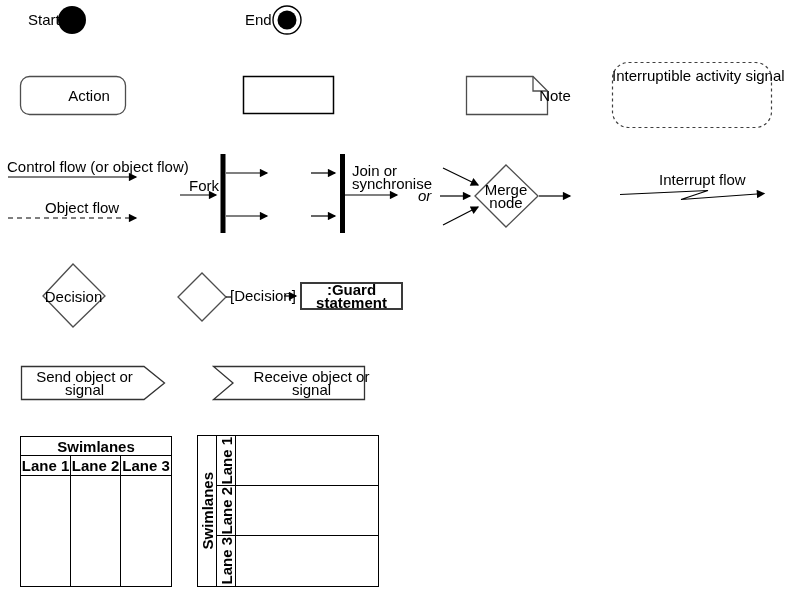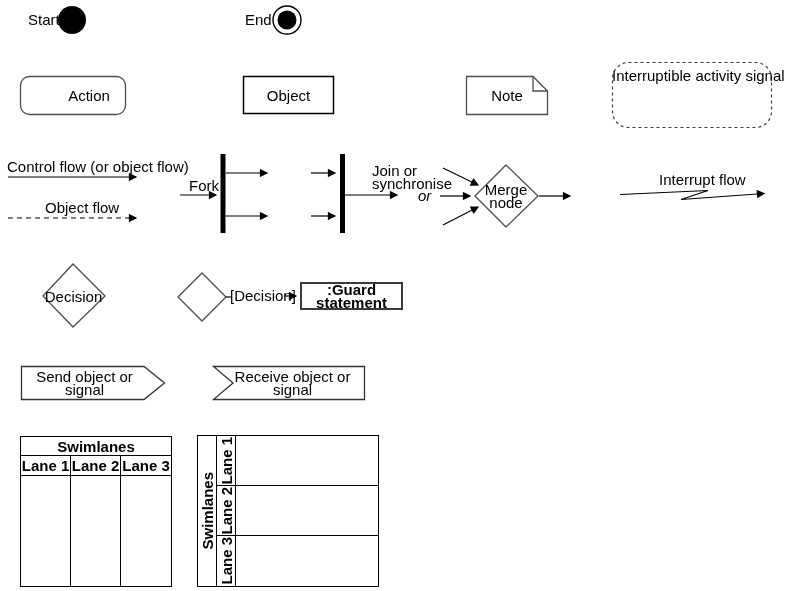--- a/index.html
+++ b/index.html
@@ -80,49 +80,48 @@
     <rect x="301" y="283" width="101" height="26" fill="#fff" stroke="#3a3a3a" stroke-width="2"></rect>
 
     <path d="M21.5,366.5 L144,366.5 L164.5,383 L144,399.5 L21.5,399.5 Z" fill="#fff" stroke="#333" stroke-width="1.3"></path>
     <path d="M213.5,366.5 L364.5,366.5 L364.5,399.5 L213.5,399.5 L233,383 Z" fill="#fff" stroke="#333" stroke-width="1.3"></path>
   </svg>
 
   <div class="lbl" style="left:28px;top:13px;">Start</div>
   <div class="lbl" style="left:245px;top:13px;">End</div>
 
   <div class="ctr" style="left:20px;top:76px;width:106px;height:39px;margin-left:16px;">Action</div>
-  <div class="ctr" style="left:243px;top:76px;width:91px;height:38px;">Object</div>
-  <div class="ctr" style="left:466px;top:76px;width:82px;height:39px;">Note</div>
+  <div class="ctr" style="left:466px;top:76px;width:82px;height:39px;padding-left:48px;">Note</div>
   <div class="lbl" style="left:612px;top:69px;width:160px;text-align:center;">Interruptible activity signal</div>
 
   <div class="lbl" style="left:7px;top:160px;">Control flow (or object flow)</div>
   <div class="lbl" style="left:45px;top:201px;">Object flow</div>
 
   <div class="lbl" style="left:189px;top:179px;">Fork</div>
 
-  <div class="lbl" style="left:372px;top:164px;">
+  <div class="lbl" style="left:352px;top:164px;">
     <div>Join or</div>
     <div>synchronise</div>
   </div>
 
   <div class="lbl ital" style="left:418px;top:189px;">or</div>
 
   <div class="lbl" style="left:476px;top:183px;width:60px;text-align:center;">
     <div>Merge</div>
     <div>node</div>
   </div>
 
   <div class="lbl" style="left:659px;top:173px;">Interrupt flow</div>
 
   <div class="ctr" style="left:43px;top:283px;width:61px;height:26px;">Decision</div>
   <div class="lbl" style="left:230px;top:289px;">[Decision]</div>
   <div class="ctr bold" style="left:301px;top:283px;width:101px;height:26px;">:Guard statement</div>
 
   <div class="ctr" style="left:21px;top:366px;width:127px;height:34px;">Send object or signal</div>
-  <div class="ctr" style="left:226px;top:366px;width:133px;height:34px;">Receive object or signal</div>
+  <div class="ctr" style="left:245px;top:366px;width:133px;height:34px;">Receive object or signal</div>
 
   <div class="vtable">
     <div class="vhead">Swimlanes</div>
     <div class="vrow">
       <div>Lane 1</div>
       <div>Lane 2</div>
       <div>Lane 3</div>
     </div>
     <div class="vbody">
       <div></div>

